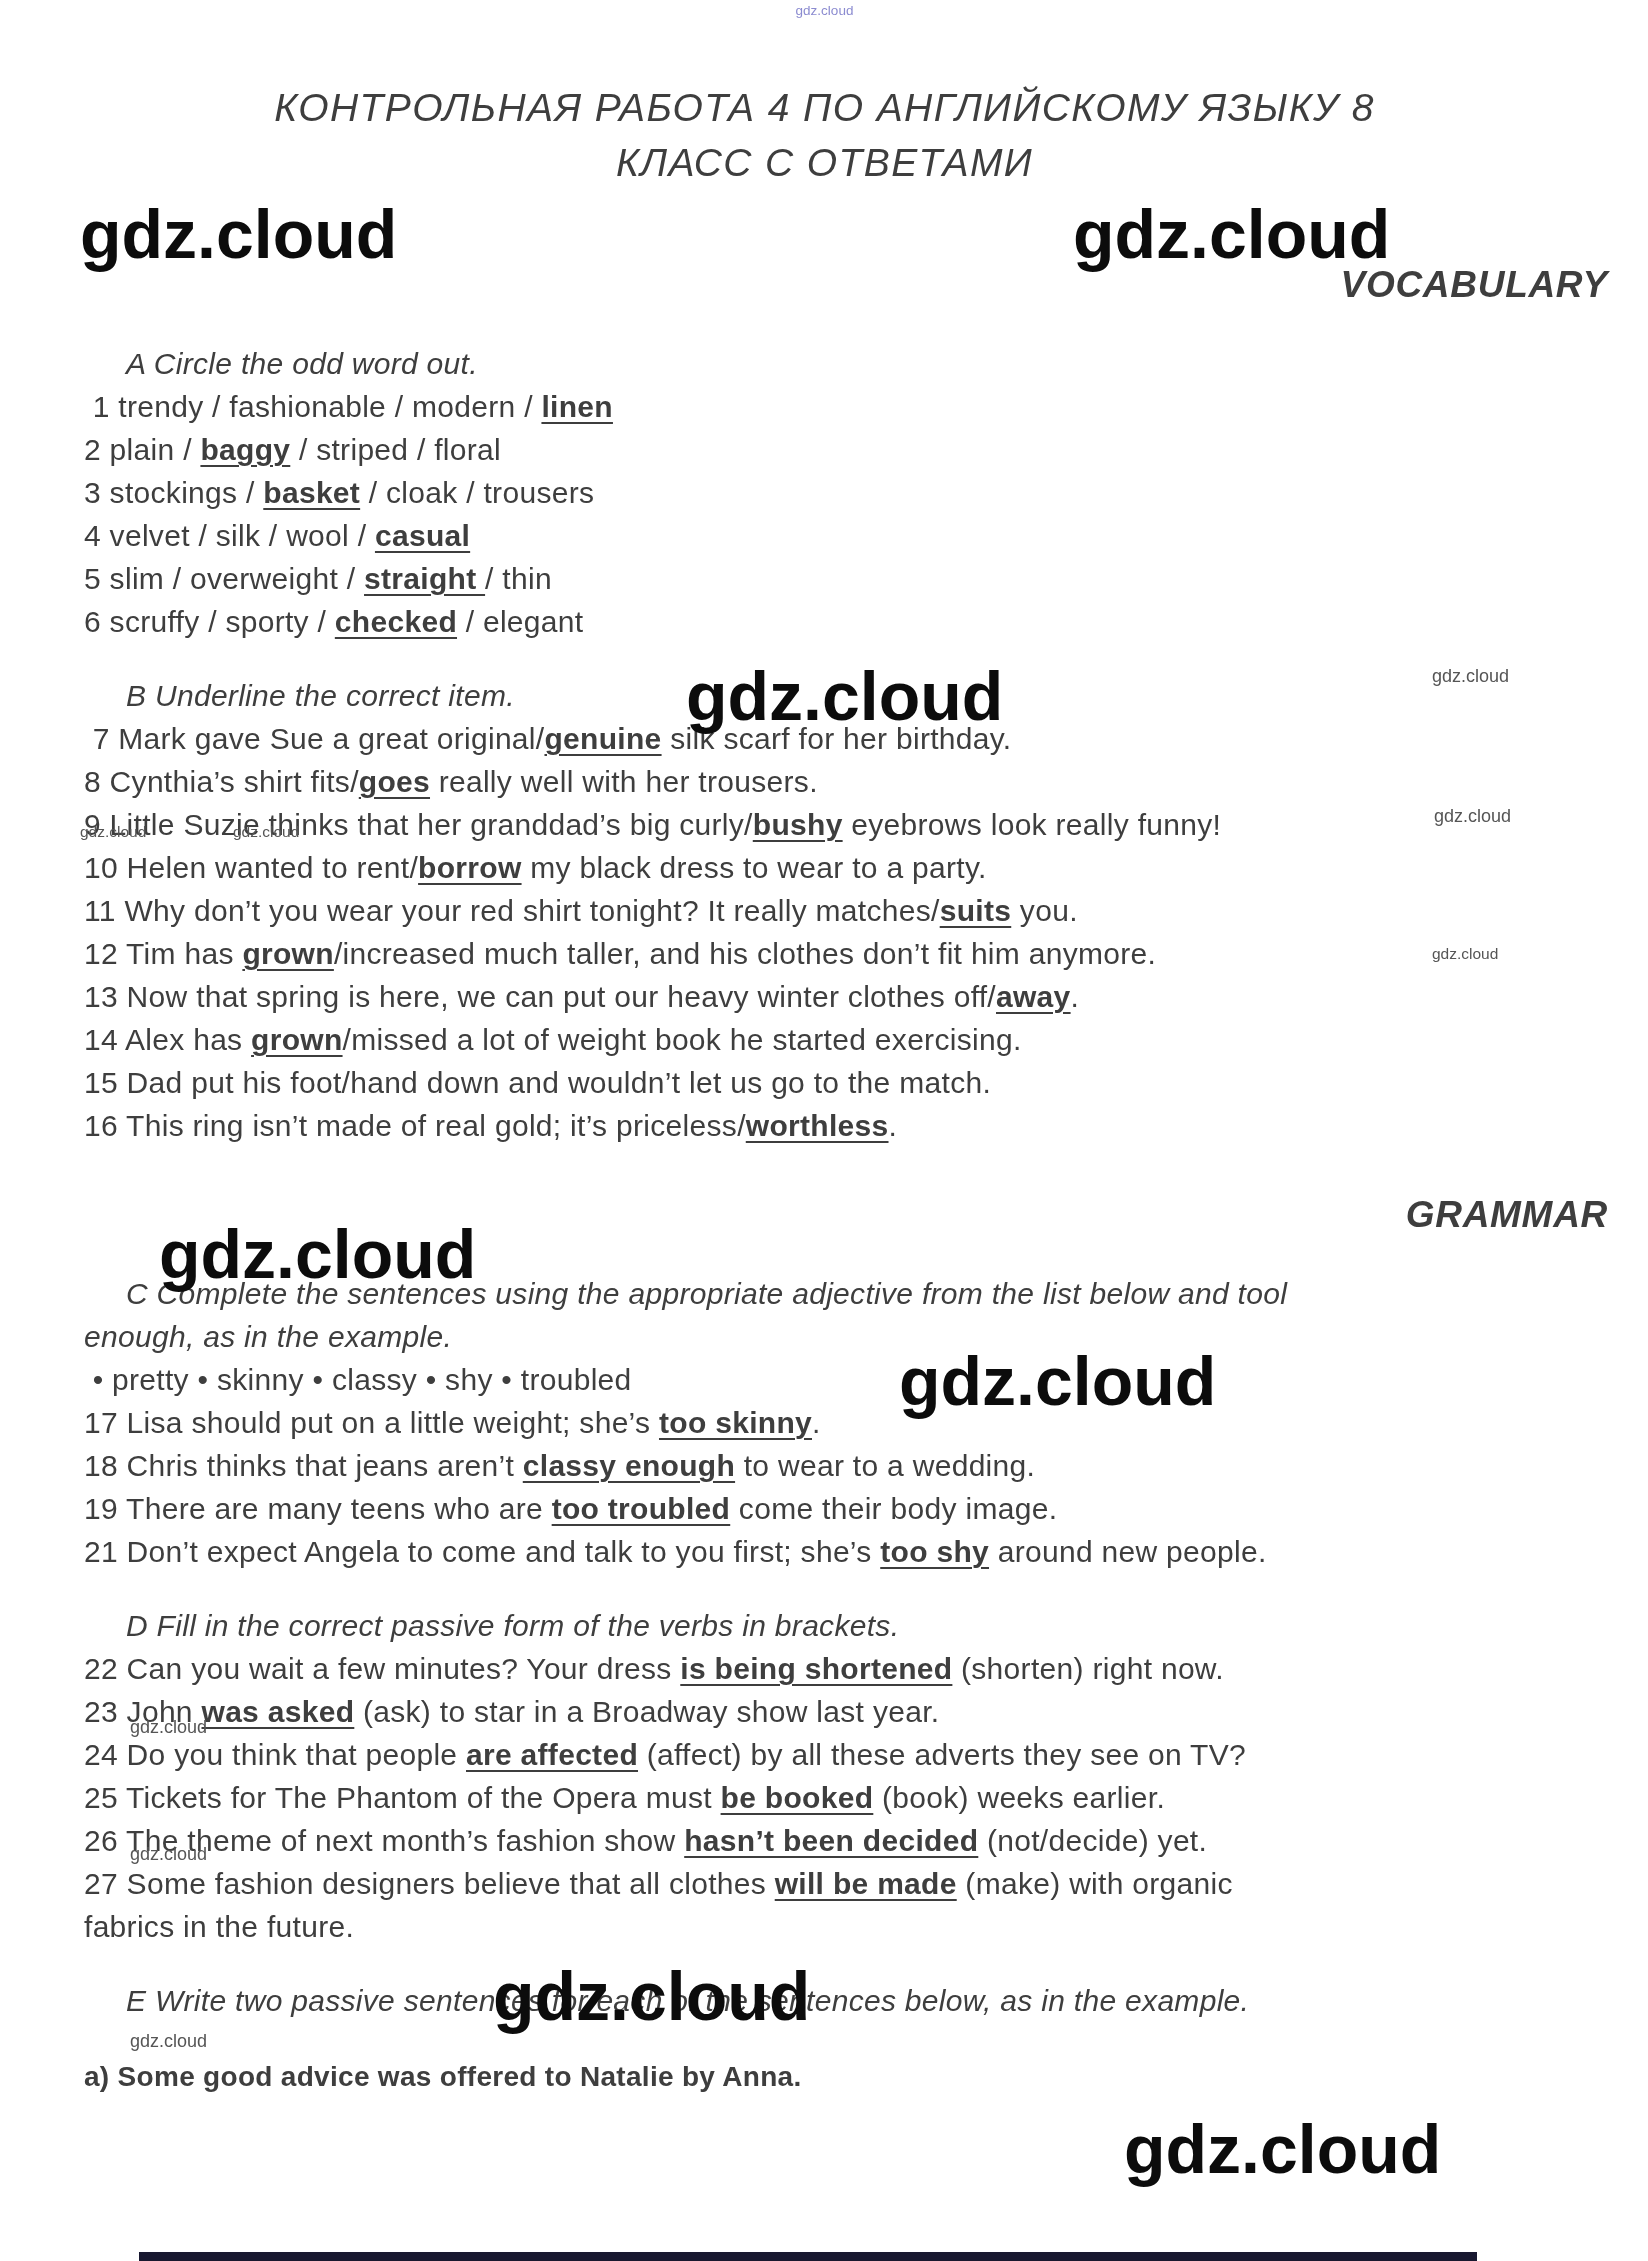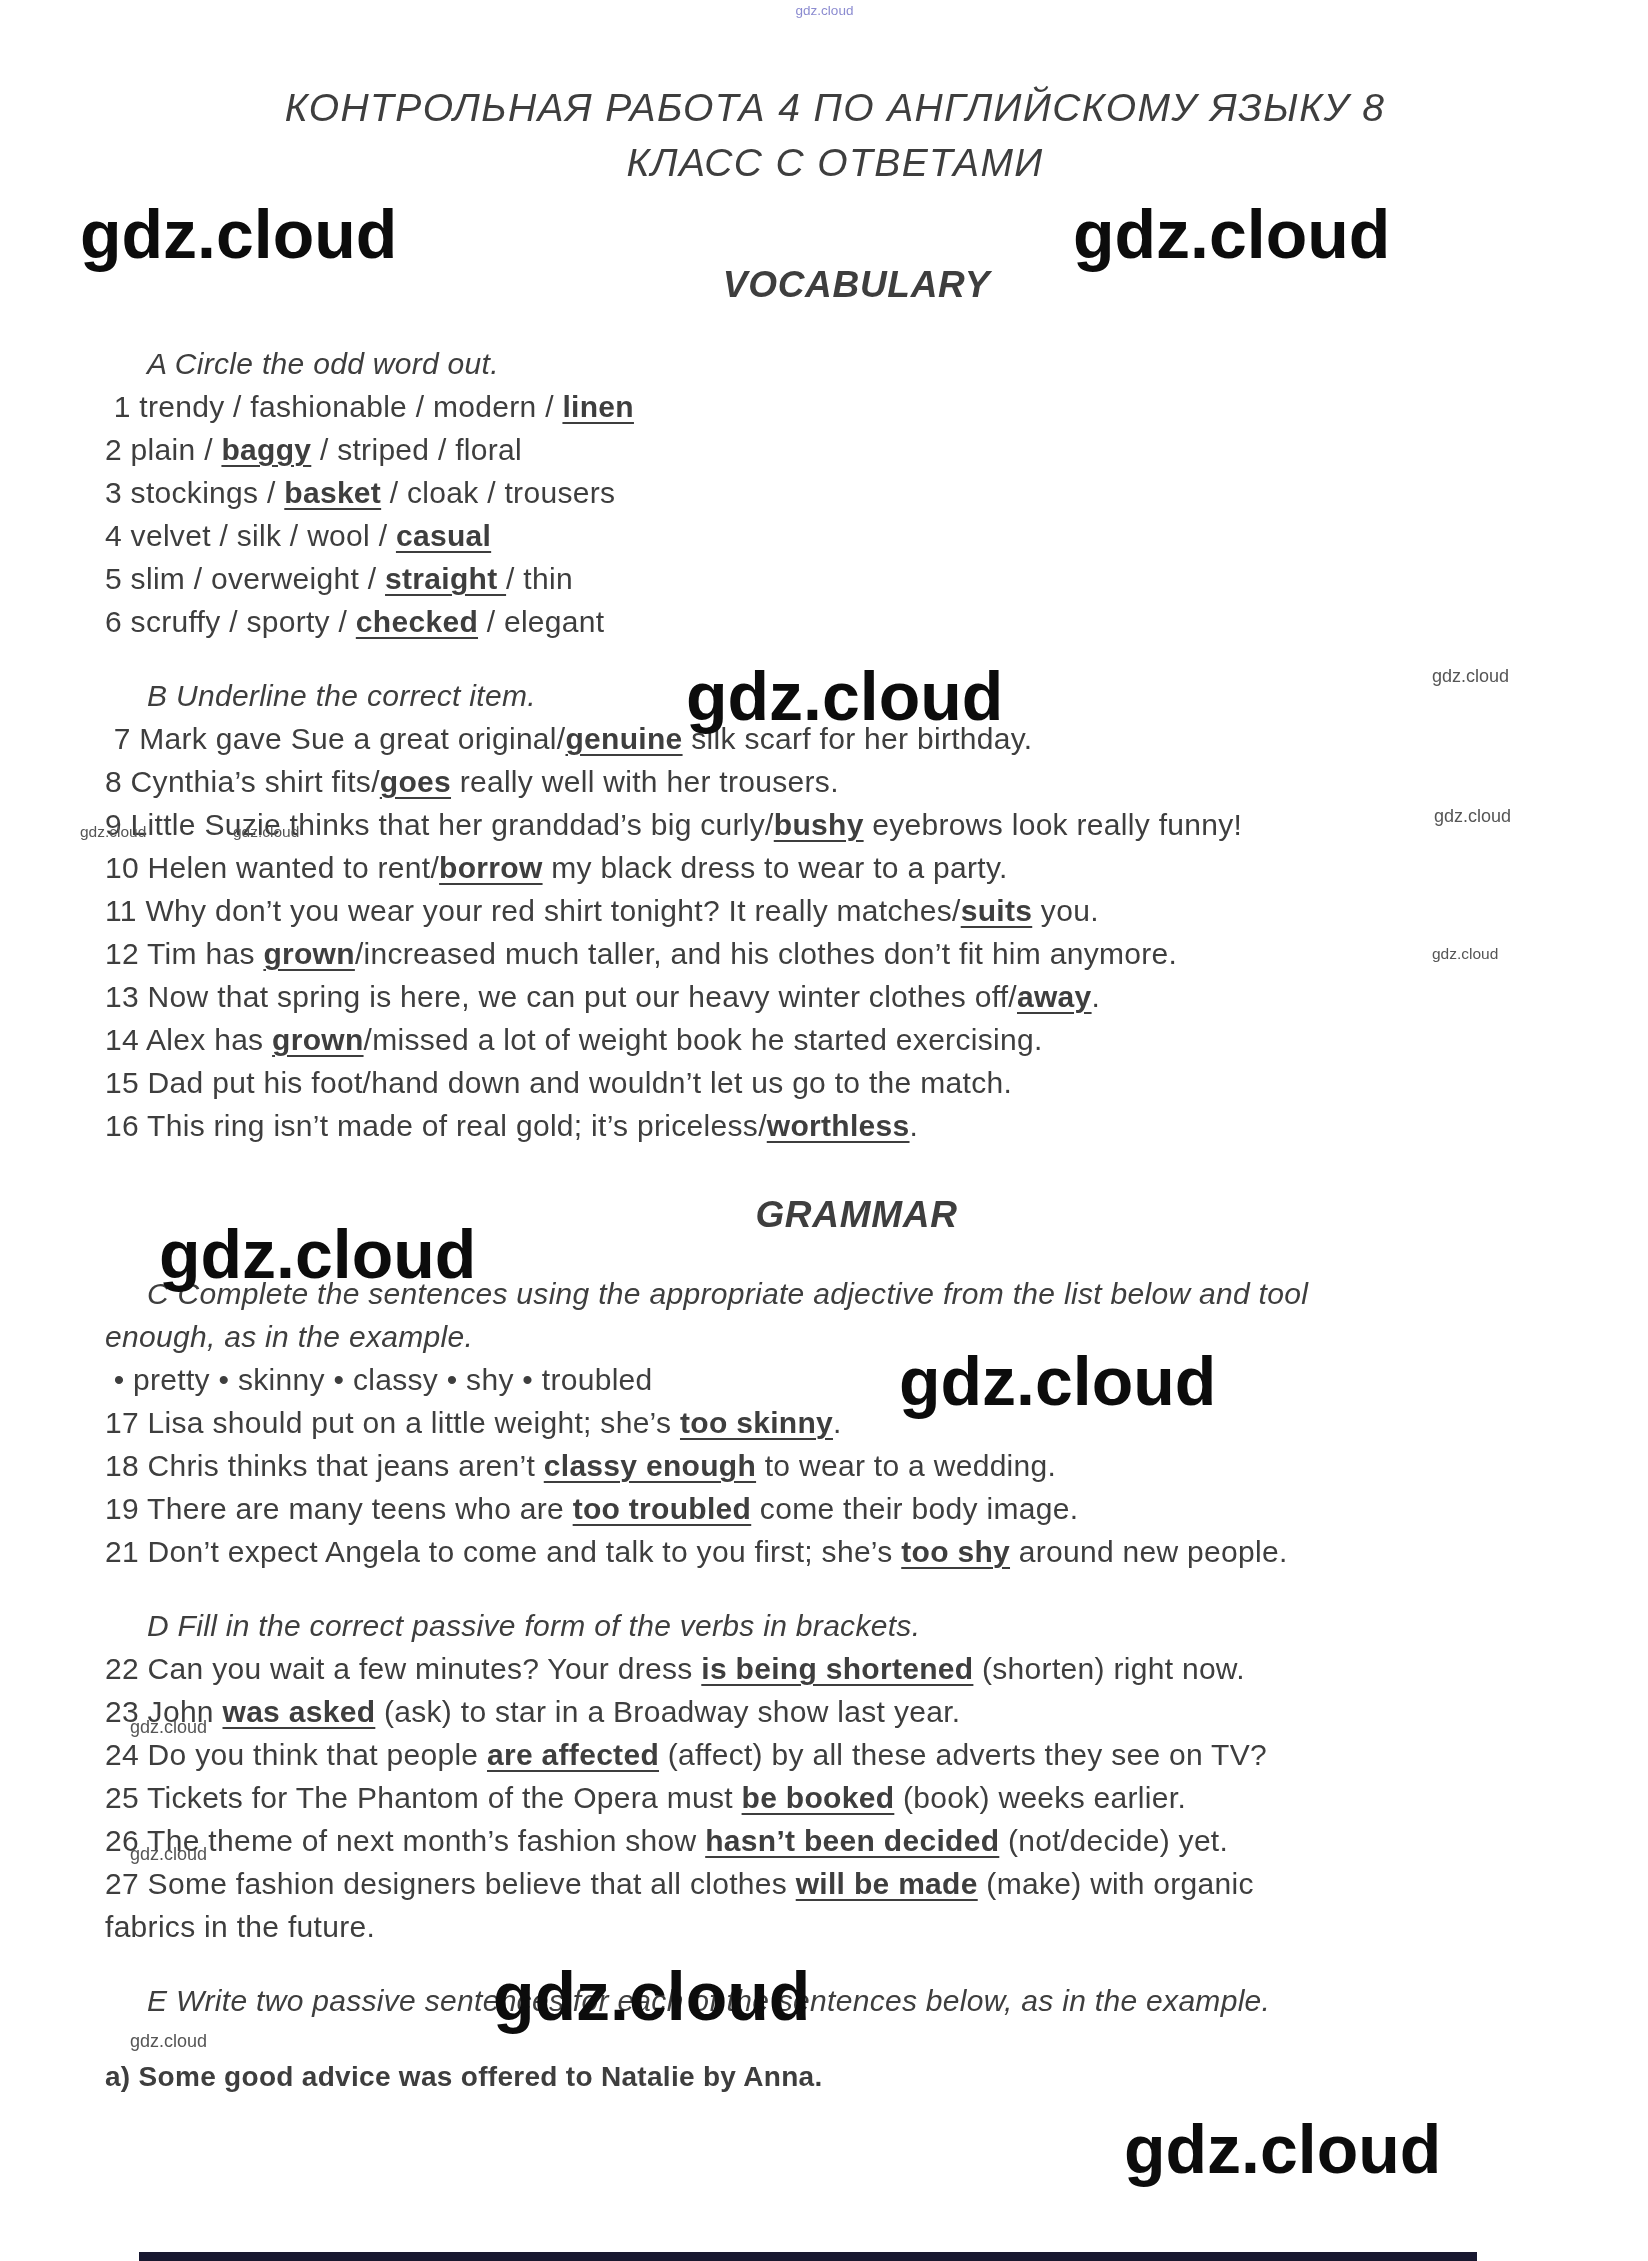--- a/index.html
+++ b/index.html
@@ -4,31 +4,31 @@
 <style>
   * { margin:0; padding:0; box-sizing:border-box; }
   html,body { background:#ffffff; }
   body {
     width:1649px; height:2261px;
     position:relative;
     font-family:"Liberation Sans", sans-serif;
     color:#3e3e3e;
     overflow:hidden;
   }
-  .page { position:absolute; inset:0; background:#ffffff;padding-left:21px; }
+  .page { position:absolute; inset:0; background:#ffffff; }
 
   
   .doc-header { padding-top:80px; text-align:center; font-style:italic; color:#3e3e3e; }
   .title-line { font-size:39px; line-height:55px; letter-spacing:1.4px; }
   .title-line .b { font-weight:normal;margin-top:48px; }
 
   
   .doc-content { padding:0 41px 0 84px; }
   .sec-heading {
-    text-align:center; font-style:italic; font-weight:bold;
+    text-align:right; font-style:italic; font-weight:bold;
     font-size:37px; line-height:53px; margin:41px 0 27px; letter-spacing:0.7px;
   }
   .doc-content .sec-heading:first-child { margin-top:68px; }
   .instruction {
     font-style:italic; font-size:30px; line-height:43px;
     text-indent:42px; margin-top:31px; white-space:pre-wrap; letter-spacing:0.3px;
   }
   .item {
     font-size:30px; line-height:43px; white-space:pre-wrap; letter-spacing:0.3px;
   }

